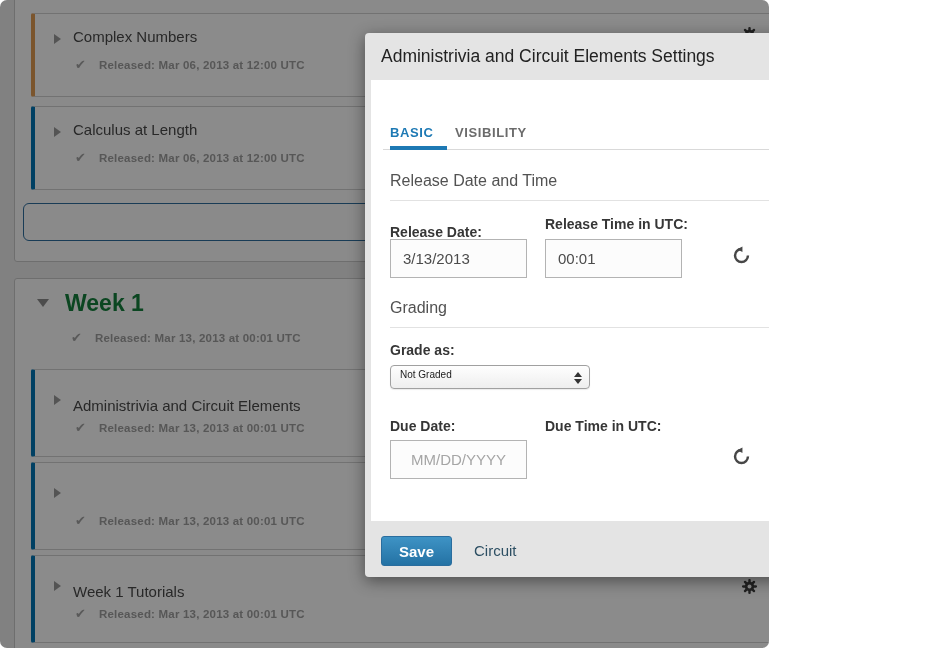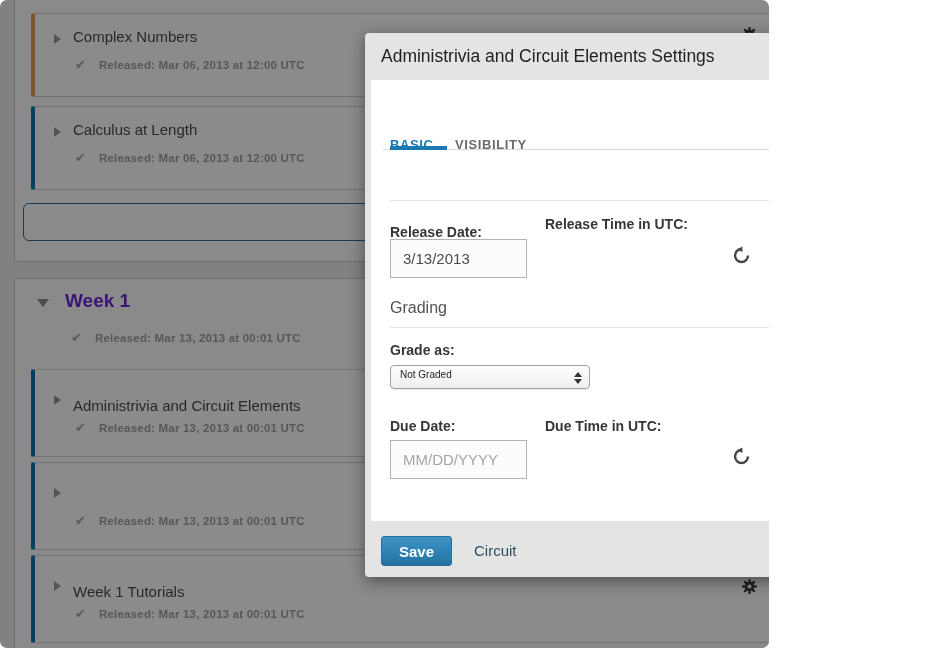--- a/index.html
+++ b/index.html
@@ -48,34 +48,34 @@
   .sub-dots { left:830px; top:2px; width:13px; height:26px;
               background-image:radial-gradient(circle at 2px 2px,#8f8f8f 1.3px,transparent 1.5px);
               background-size:7px 6.5px; }
   .sec-dots { position:absolute; right:15px; top:10px; width:15px; height:33px; cursor:grab;
               background-image:radial-gradient(circle at 2px 2px,#8f8f8f 1.5px,transparent 1.7px);
               background-size:8px 7px; }
 
   #new-subsection-btn { position:absolute; left:8px; top:252px; width:873px; height:38px;
               background:transparent; border:1px solid #2e6e9d; border-radius:6px; cursor:pointer; }
 
-  .sec-title { position:absolute; left:50px; top:11px; font-size:19px; font-weight:bold; color:#6d28d9; }
+  .sec-title { position:absolute; left:50px; top:11px; font-size:23px; font-weight:bold; color:#15803d; }
   .sec-check { position:absolute; left:56px; top:51px; font-size:13px; color:#a3a3a3; }
   .sec-released { position:absolute; left:80px; top:53px; font-size:11.5px; font-weight:bold; color:#9e9e9e; letter-spacing:.2px; }
 
   
   .overlay { position:absolute; inset:0; background:rgba(0,0,0,0.45); z-index:5; }
 
   
   .modal { position:absolute; left:365px; top:33px; width:501px; height:544px; z-index:10;
            background:#e4e4e4; border-radius:4px; box-shadow:0 4px 16px rgba(0,0,0,.45); }
   .modal-title { position:absolute; left:16px; top:13px; font-size:17.5px; font-weight:500; color:#222; }
   .modal-panel { position:absolute; left:6px; top:47px; width:489px; height:441px; background:#fff; }
 
-  .tab { position:absolute; top:45px; font-size:13px; font-weight:bold; letter-spacing:.6px; cursor:pointer;margin-top:12px; }
+  .tab { position:absolute; top:45px; font-size:13px; font-weight:bold; letter-spacing:.6px; cursor:pointer; }
   .tab-basic { left:19px; color:#1d79b4; }
   .tab-visibility { left:84px; color:#6b6b6b; }
   .tab-underline { position:absolute; left:19px; top:66px; width:57px; height:4px; background:#1d79b4; z-index:2; }
   .tab-line { position:absolute; left:12px; top:69px; width:463px; height:1px; background:#d9d9d9; }
 
   .sect-heading { position:absolute; left:19px; font-size:16px; color:#525252; }
   .sect-hr { position:absolute; left:19px; width:453px; height:1px; background:#e2e2e2; }
   .fld-label { position:absolute; font-size:14px; font-weight:bold; color:#363636; }
   .txt-input { position:absolute; width:137px; height:39px; border:1px solid #b3b3b3; background:#fcfcfc;
                font-family:inherit; font-size:15px; color:#4b4b4b; padding:12px 12px; outline:none; }
@@ -199,45 +199,47 @@
 
   <div class="modal">
     <div class="modal-title">Administrivia and Circuit Elements Settings</div>
 
     <div class="modal-panel">
       <span class="tab tab-basic">BASIC</span>
       <span class="tab tab-visibility">VISIBILITY</span>
       <div class="tab-underline"></div>
       <div class="tab-line"></div>
 
+      <div class="sect-heading" style="top:92px;">Release Date and Time</div>
       <div class="sect-hr" style="top:120px;"></div>
 
       <label class="fld-label" style="left:19px; top:144px;">Release Date:</label>
       <label class="fld-label" style="left:174px; top:136px;">Release Time in UTC:</label>
       <input class="txt-input" style="left: 19px; top: 159px;" readonly="" value="3/13/2013">
+      <input class="txt-input" style="left: 174px; top: 159px;" readonly="" value="00:01">
       <button class="reset-btn" style="left:361px; top:166px;"><svg width="19" height="19" viewBox="0 0 20 20">
             <path d="M10 3.2 a6.8 6.8 0 1 0 6.8 6.8" fill="none" stroke="#474747" stroke-width="2.6"></path>
             <path d="M11 0.4 L11 6.2 L5.4 3.3 Z" fill="#474747"></path>
           </svg></button>
 
       <div class="sect-heading" style="top:219px;">Grading</div>
       <div class="sect-hr" style="top:247px;"></div>
 
       <label class="fld-label" style="left:19px; top:262px;">Grade as:</label>
       <div class="mac-select">
         <span class="sel-text">Not Graded</span>
         <span class="spinner">
             <span class="up"></span>
             <span class="down"></span>
           </span>
       </div>
 
       <label class="fld-label" style="left:19px; top:338px;">Due Date:</label>
       <label class="fld-label" style="left:174px; top:338px;">Due Time in UTC:</label>
-      <input class="txt-input" style="left: 19px; top: 360px;" readonly="" placeholder="MM/DD/YYYY">
+      <input class="txt-input" style="left: 19px; top: 360px; text-align: center;" readonly="" placeholder="MM/DD/YYYY">
       <button class="reset-btn" style="left:361px; top:367px;"><svg width="19" height="19" viewBox="0 0 20 20">
             <path d="M10 3.2 a6.8 6.8 0 1 0 6.8 6.8" fill="none" stroke="#474747" stroke-width="2.6"></path>
             <path d="M11 0.4 L11 6.2 L5.4 3.3 Z" fill="#474747"></path>
           </svg></button>
     </div>
 
     <button class="save-btn">Save</button>
     <span class="cancel-link">Circuit</span>
   </div>
 

